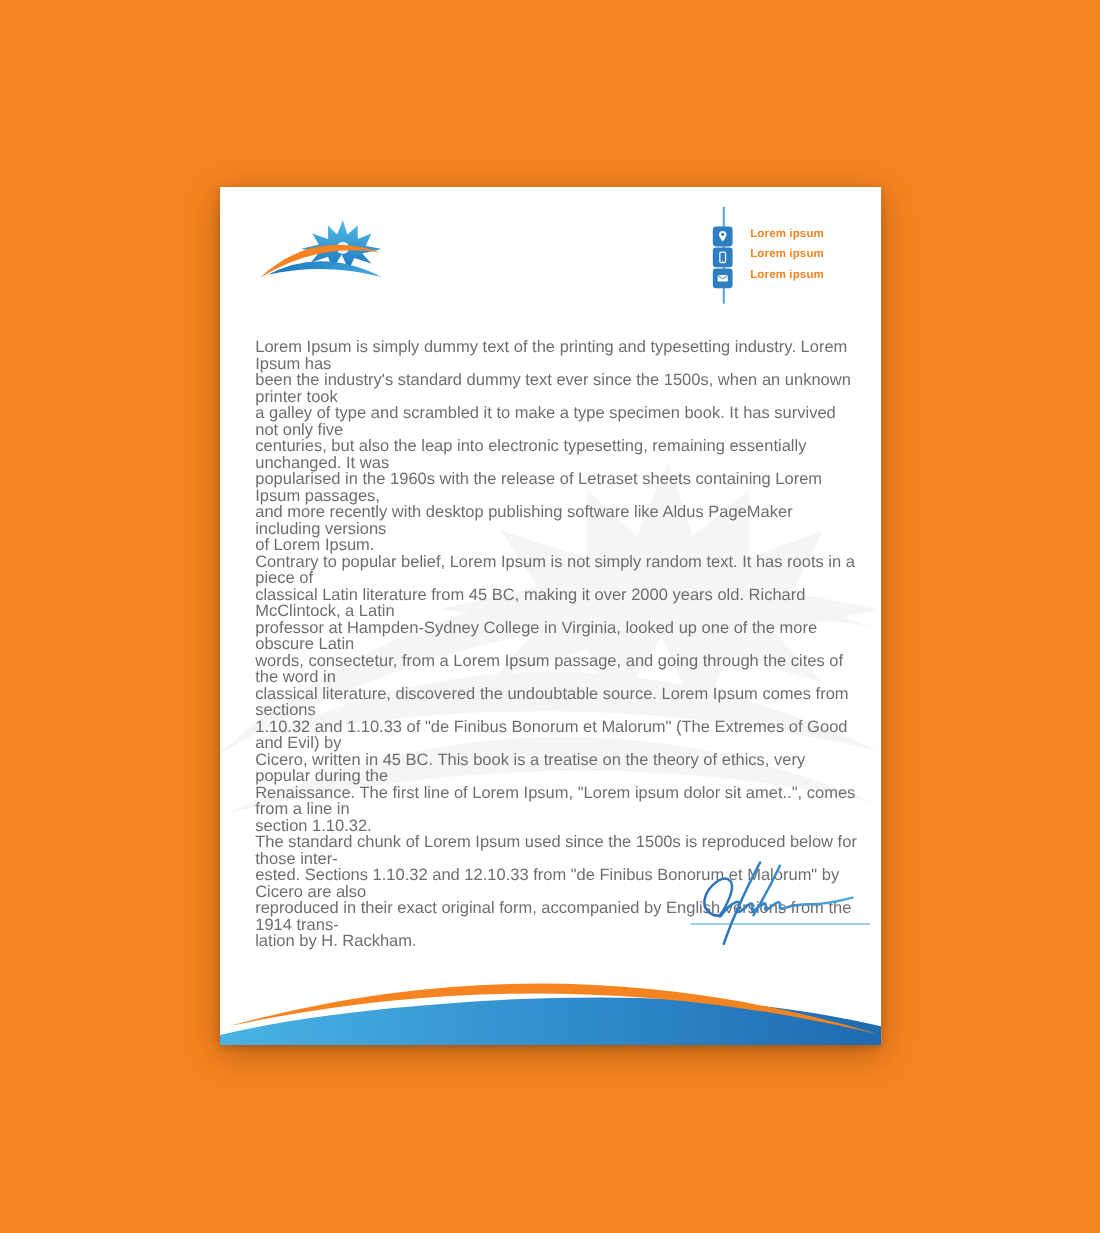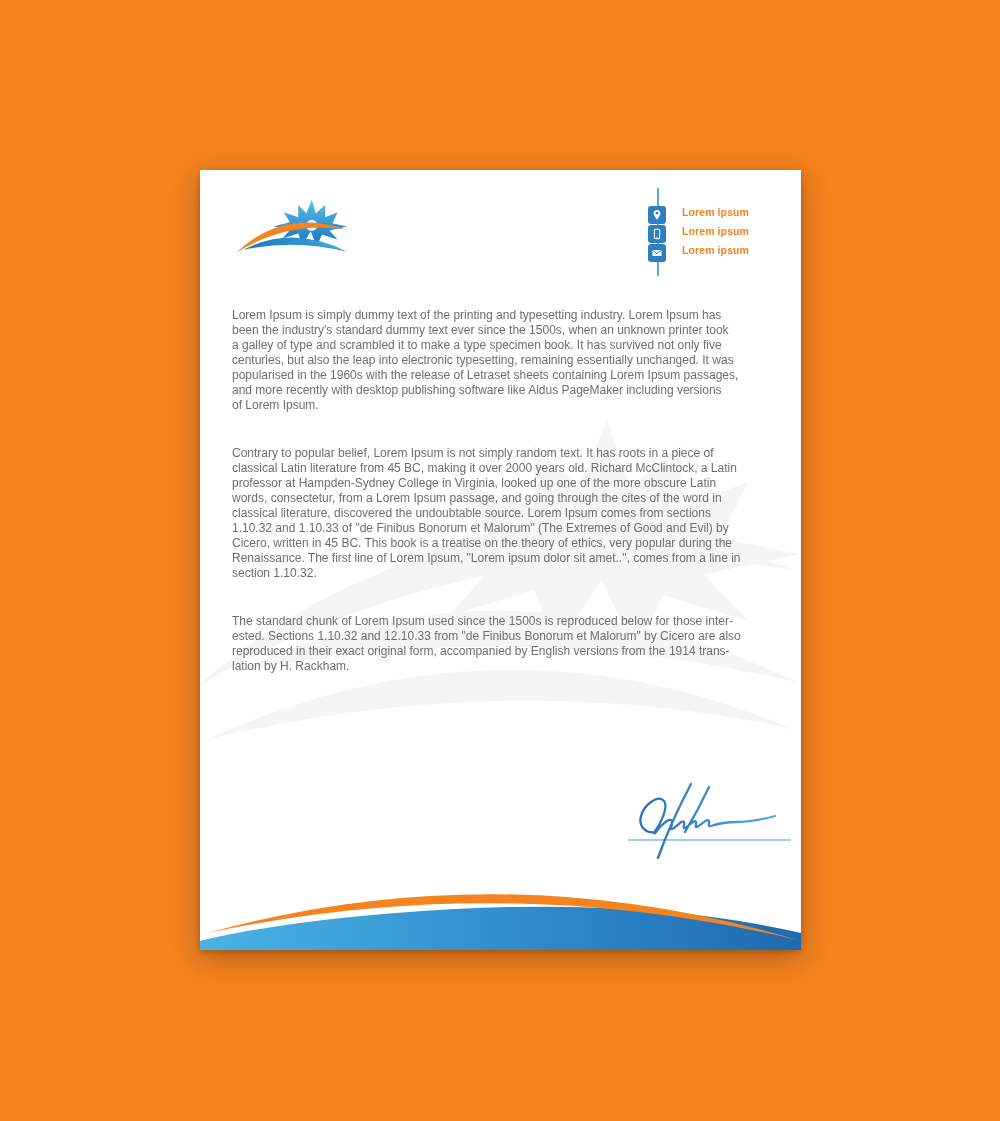--- a/index.html
+++ b/index.html
@@ -52,24 +52,24 @@
     position:relative;z-index:1;
   }
   .contact-label{
     color:var(--brand-orange);font-size:10.5px;font-weight:700;letter-spacing:.1px;
     white-space:nowrap;
   }
   
   .content{position:absolute;left:32px;top:138px;width:548px;z-index:2;}
   .content p{
     color:var(--body-text-gray);
-    font-size:12px;line-height:15px;
+    font-size:15px;line-height:15px;
     white-space:pre-line;
   }
-  .content p + p{margin-top:33px;}
+  .content p + p{}
   
   .watermark{position:absolute;left:-5px;top:250px;width:610px;height:335px;opacity:.05;z-index:1;}
   
   .signature{position:absolute;left:425px;top:610px;width:172px;height:84px;z-index:2;}
   
   .footer-art{position:absolute;left:0;bottom:0;width:601px;height:78px;z-index:3;}
 </style>
 </head>
 <body>
 

